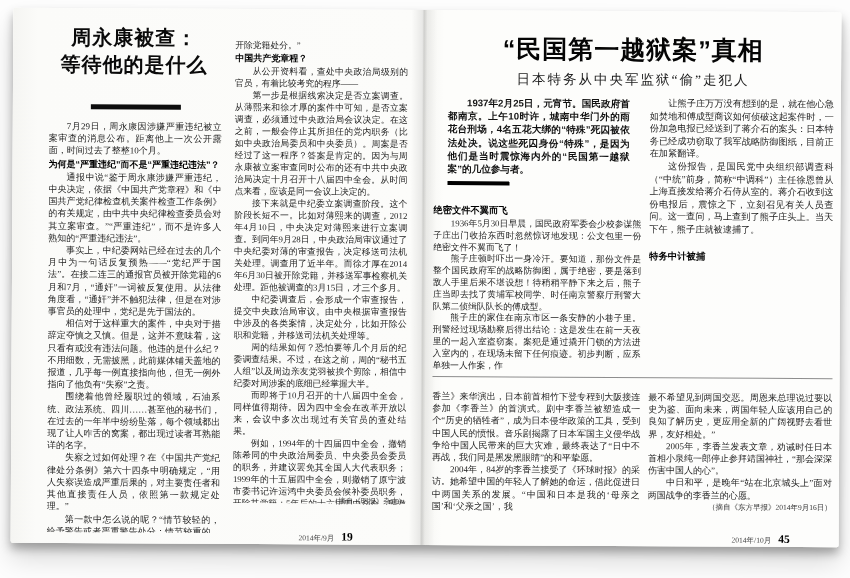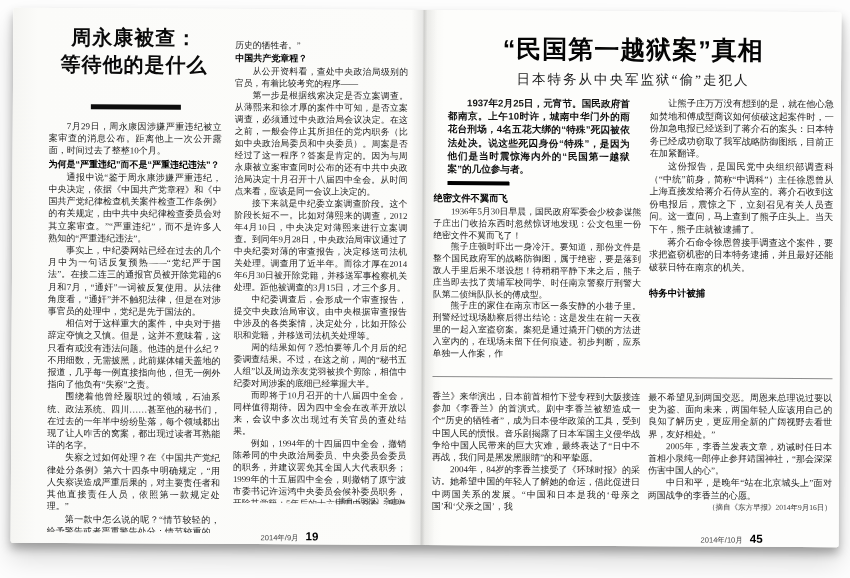--- a/index.html
+++ b/index.html
@@ -23,32 +23,32 @@
   .col p{margin:0;text-indent:2em;}
   .col p.noind{text-indent:0;}
   .col h4{margin:1px 0 1px 0;font-family:"Liberation Sans","DejaVu Sans",sans-serif;
     font-weight:bold;color:#000;text-indent:0;}
   .lp-col1{left:36px;top:112px;width:173px;height:412px;font-size:9px;line-height:12.2px;}
   .lp-col1 h4{font-size:9px;}
   .lp-col2{left:222px;top:30px;width:173px;height:464px;font-size:8.8px;line-height:12px;}
   .lp-col2 h4{font-size:9px;}
   .attr{position:absolute;font-size:7.5px;color:#333;text-align:right;}
   .attr-left{left:222px;top:487px;width:173px;}
-  .pfooter{position:absolute;font-family:Liberation Sans, sans-serif;
-    font-size:7.5px;color:#444;text-align:left;}
+  .pfooter{position:absolute;font-family:Liberation Serif, serif;
+    font-size:7.5px;color:#444;text-align:center;}
   .pfooter .pg{font-size:11.5px;font-weight:bold;color:#000;margin-left:7px;}
   .lp-footer{left:250px;top:521px;width:130px;}
   
   .rp-title{position:absolute;left:10px;top:22px;width:400px;text-align:center;
     font-family:"Liberation Sans","DejaVu Sans",sans-serif;font-weight:bold;
     font-size:25px;color:#050505;letter-spacing:1px;}
   .rp-subtitle{position:absolute;left:10px;top:60px;width:400px;text-align:center;
     font-size:13.5px;color:#1b1b1b;letter-spacing:2px;}
   .rp-col1{left:11px;top:86px;width:208px;height:278px;font-size:8.8px;line-height:11.8px;}
-  .rp-col1 h4{font-size:9.3px;margin-top:8px;}
+  .rp-col1 h4{font-size:9.3px;margin-top:20px;}
   .rp-intro{margin:0 12px 0 14px;font-family:"Liberation Sans","DejaVu Sans",sans-serif;
     font-weight:bold;font-size:9.6px;line-height:13.2px;text-indent:2em;color:#111;}
   .rp-bar{margin:6px 0 5px 14px;width:62px;height:4px;background:#000;}
   .rp-col2{left:227px;top:86px;width:184px;height:280px;font-size:9.2px;line-height:12.6px;}
   .rp-col2 h4{font-size:9.4px;margin-top:14px;}
   .rp-divider{position:absolute;left:11px;top:366px;width:400px;height:0;border-top:1px solid #8d8d8d;}
   .rp-low1{left:11px;top:380px;width:208px;height:138px;font-size:9px;line-height:12.2px;}
   .rp-low2{left:227px;top:380px;width:184px;height:138px;font-size:9px;line-height:12.2px;}
   .attr-right{text-align:right;text-indent:0 !important;font-size:7.5px;color:#333;}
   .rp-footer{left:280px;top:521px;width:120px;}
@@ -69,21 +69,21 @@
           <p>7月29日，周永康因涉嫌严重违纪被立案审查的消息公布。距离他上一次公开露面，时间过去了整整10个月。</p>
           <h4>为何是“严重违纪”而不是“严重违纪违法”？</h4>
           <p>通报中说“鉴于周永康涉嫌严重违纪，中央决定，依据《中国共产党章程》和《中国共产党纪律检查机关案件检查工作条例》的有关规定，由中共中央纪律检查委员会对其立案审查。”“严重违纪”，而不是许多人熟知的“严重违纪违法”。</p>
           <p>事实上，中纪委网站已经在过去的几个月中为一句话反复预热——“党纪严于国法”。在接二连三的通报官员被开除党籍的6月和7月，“通奸”一词被反复使用。从法律角度看，“通奸”并不触犯法律，但是在对涉事官员的处理中，党纪是先于国法的。</p>
           <p>相信对于这样重大的案件，中央对于措辞定夺慎之又慎。但是，这并不意味着，这只看有或没有违法问题。他违的是什么纪？不用细数，无需披黑，此前媒体铺天盖地的报道，几乎每一例直接指向他，但无一例外指向了他负有“失察”之责。</p>
           <p>围绕着他曾经履职过的领域，石油系统、政法系统、四川……甚至他的秘书们，在过去的一年半中纷纷坠落，每个领域都出现了让人咋舌的窝案，都出现过读者耳熟能详的名字。</p>
           <p>失察之过如何处理？在《中国共产党纪律处分条例》第六十四条中明确规定，“用人失察误造成严重后果的，对主要责任者和其他直接责任人员，依照第一款规定处理。”</p>
           <p>第一款中怎么说的呢？“情节较轻的，给予警告或者严重警告处分；情节较重的，给予撤销党内职务或者留党察看处分；情节严重的，给予</p>
         </div>
       <div class="col lp-col2">
-          <p class="noind">历史的牺牲者。”</p>
+          <p class="noind">开除党籍处分。”</p>
           <h4>中国共产党章程？</h4>
           <p>从公开资料看，查处中央政治局级别的官员，有着比较考究的程序——</p>
           <p>第一步是根据线索决定是否立案调查。从薄熙来和徐才厚的案件中可知，是否立案调查，必须通过中央政治局会议决定。在这之前，一般会停止其所担任的党内职务（比如中央政治局委员和中央委员）。周案是否经过了这一程序？答案是肯定的。因为与周永康被立案审查同时公布的还有中共中央政治局决定十月召开十八届四中全会。从时间点来看，应该是同一会议上决定的。</p>
           <p>接下来就是中纪委立案调查阶段。这个阶段长短不一。比如对薄熙来的调查，2012年4月10日，中央决定对薄熙来进行立案调查。到同年9月28日，中央政治局审议通过了中央纪委对薄的审查报告，决定移送司法机关处理。调查用了近半年。而徐才厚在2014年6月30日被开除党籍，并移送军事检察机关处理。距他被调查的3月15日，才三个多月。</p>
           <p>中纪委调查后，会形成一个审查报告，提交中央政治局审议。由中央根据审查报告中涉及的各类案情，决定处分，比如开除公职和党籍，并移送司法机关处理等。</p>
           <p>周的结果如何？恐怕要等几个月后的纪委调查结果。不过，在这之前，周的“秘书五人组”以及周边亲友党羽被挨个剪除，相信中纪委对周涉案的底细已经掌握大半。</p>
           <p>而即将于10月召开的十八届四中全会，同样值得期待。因为四中全会在改革开放以来，会议中多次出现过有关官员的查处结果。</p>
           <p>例如，1994年的十四届四中全会，撤销陈希同的中央政治局委员、中央委员会委员的职务，并建议罢免其全国人大代表职务；1999年的十五届四中全会，则撤销了原宁波市委书记许运鸿中央委员会候补委员职务，开除其党籍；5年后的十六届四中全会，则撤销了原国土资源部部长田凤山的中央委员会委员职务，并开除其党籍。</p>
         </div>
       <div class="attr attr-left">（摘自《明报》杂志）</div>
@@ -103,21 +103,20 @@
             <h4>绝密文件不翼而飞</h4>
             <p>1936年5月30日早晨，国民政府军委会少校参谋熊子庄出门收拾东西时忽然惊讶地发现：公文包里一份绝密文件不翼而飞了！</p>
             <p>熊子庄顿时吓出一身冷汗。要知道，那份文件是整个国民政府军的战略防御图，属于绝密，要是落到敌人手里后果不堪设想！待稍稍平静下来之后，熊子庄当即去找了黄埔军校同学、时任南京警察厅刑警大队第二侦缉队队长的傅成型。</p>
             <p>熊子庄的家住在南京市区一条安静的小巷子里。刑警经过现场勘察后得出结论：这是发生在前一天夜里的一起入室盗窃案。案犯是通过撬开门锁的方法进入室内的，在现场未留下任何痕迹。初步判断，应系单独一人作案，作</p>
           </div>
       </div>
 
       <div class="col rp-col2">
           <p>让熊子庄万万没有想到的是，就在他心急如焚地和傅成型商议如何侦破这起案件时，一份加急电报已经送到了蒋介石的案头：日本特务已经成功窃取了我军战略防御图纸，目前正在加紧翻译。</p>
           <p>这份报告，是国民党中央组织部调查科（“中统”前身，简称“中调科”）主任徐恩曾从上海直接发给蒋介石侍从室的。蒋介石收到这份电报后，震惊之下，立刻召见有关人员查问。这一查问，马上查到了熊子庄头上。当天下午，熊子庄就被逮捕了。</p>
-          <p>蒋介石命令徐恩曾接手调查这个案件，要求把盗窃机密的日本特务逮捕，并且最好还能破获日特在南京的机关。</p>
           <h4>特务中计被捕</h4>
         </div>
 
       <div class="rp-divider"></div>
 
       <div class="col rp-low1">
           <p class="noind">香兰》来华演出，日本前首相竹下登专程到大阪接连参加《李香兰》的首演式。剧中李香兰被塑造成一个“历史的牺牲者”，成为日本侵华政策的工具，受到中国人民的愤恨。音乐剧揭露了日本军国主义侵华战争给中国人民带来的巨大灾难，最终表达了“日中不再战，我们同是黑发黑眼睛”的和平挚愿。</p>
           <p>2004年，84岁的李香兰接受了《环球时报》的采访。她希望中国的年轻人了解她的命运，借此促进日中两国关系的发展。“中国和日本是我的‘母亲之国’和‘父亲之国’，我</p>
         </div>
       <div class="col rp-low2">

